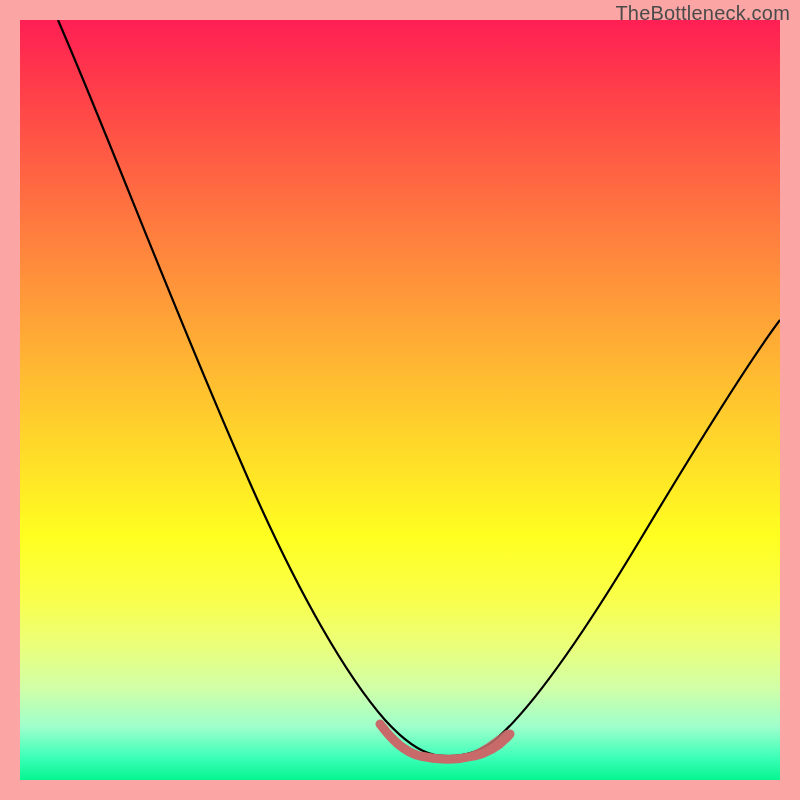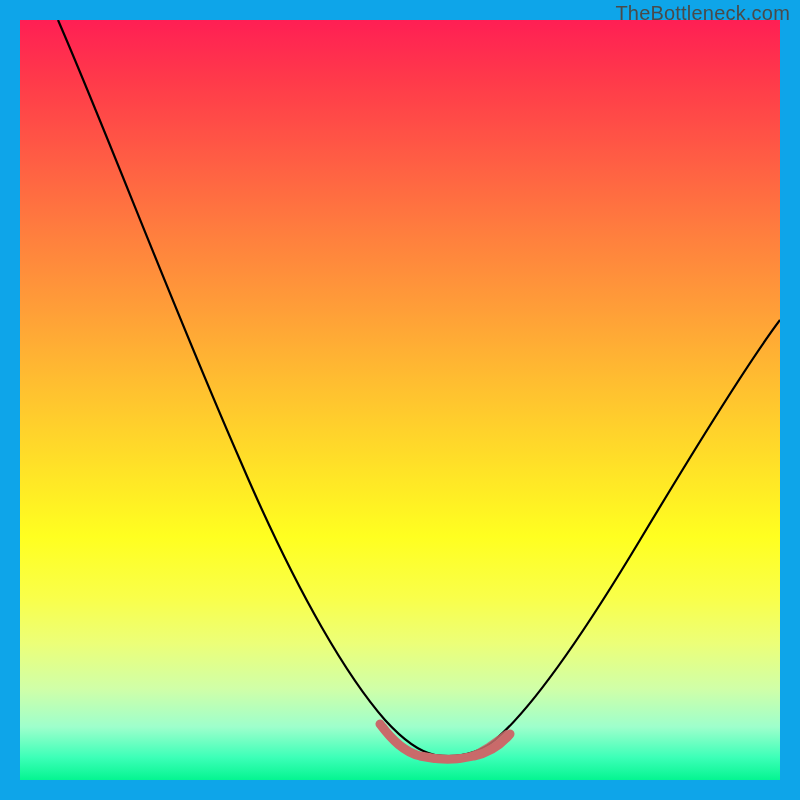--- a/index.html
+++ b/index.html
@@ -7,21 +7,21 @@
     padding: 0;
     width: 800px;
     height: 800px;
     background: #000;
     overflow: hidden;
   }
   .frame {
     position: relative;
     width: 800px;
     height: 800px;
-    background: #0ea5e9;
+    background: #fca5a5;
   }
   .plot-area {
     position: absolute;
     left: 20px;
     top: 20px;
     width: 760px;
     height: 760px;
     overflow: hidden;
   }
   .gradient-bg {

